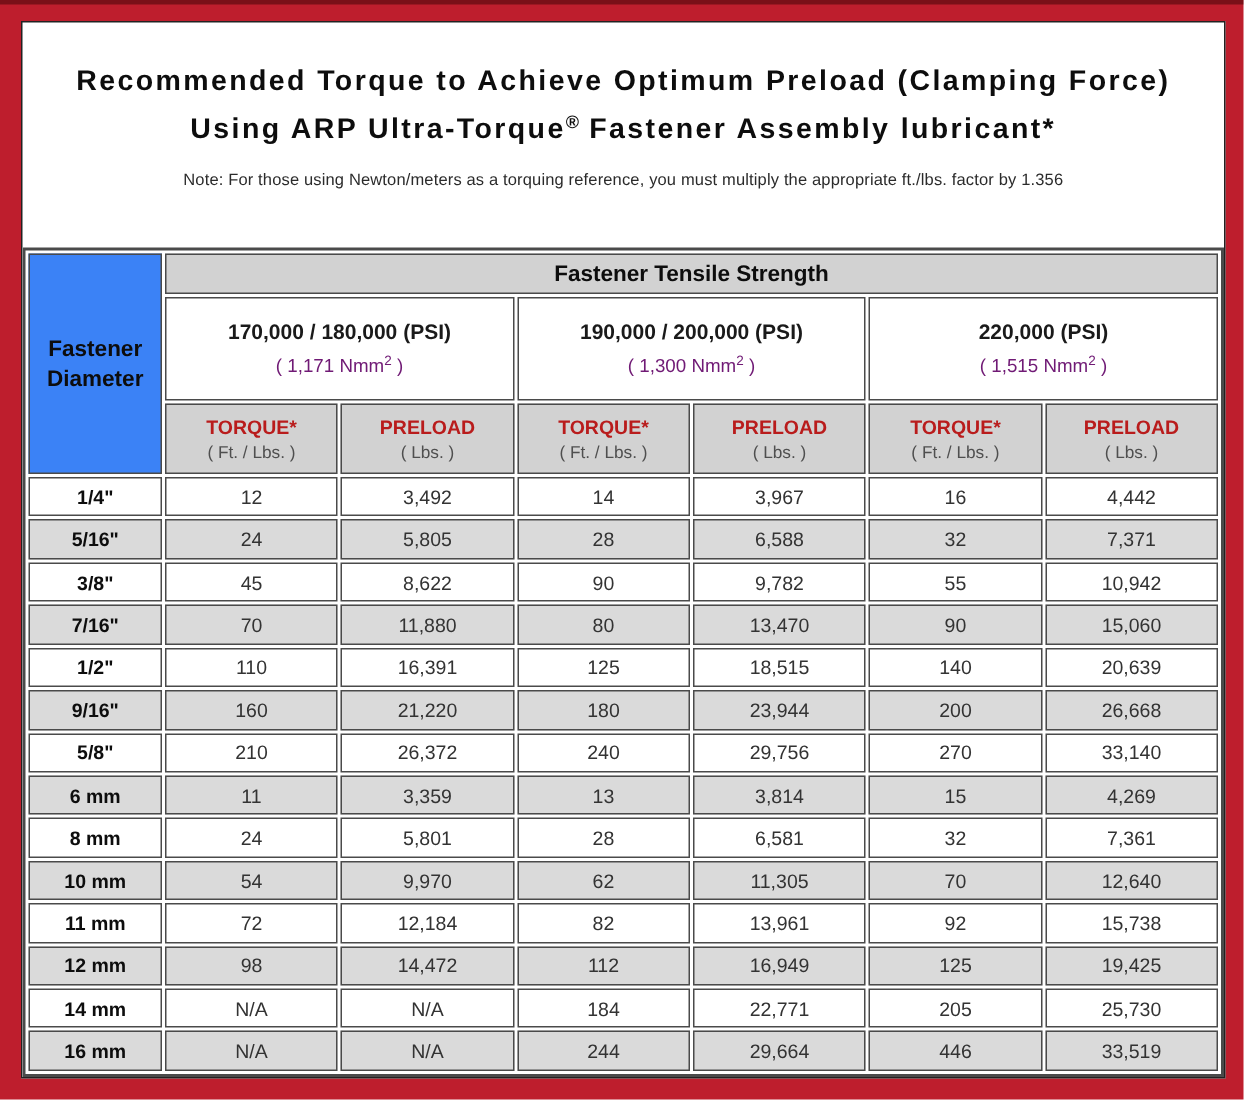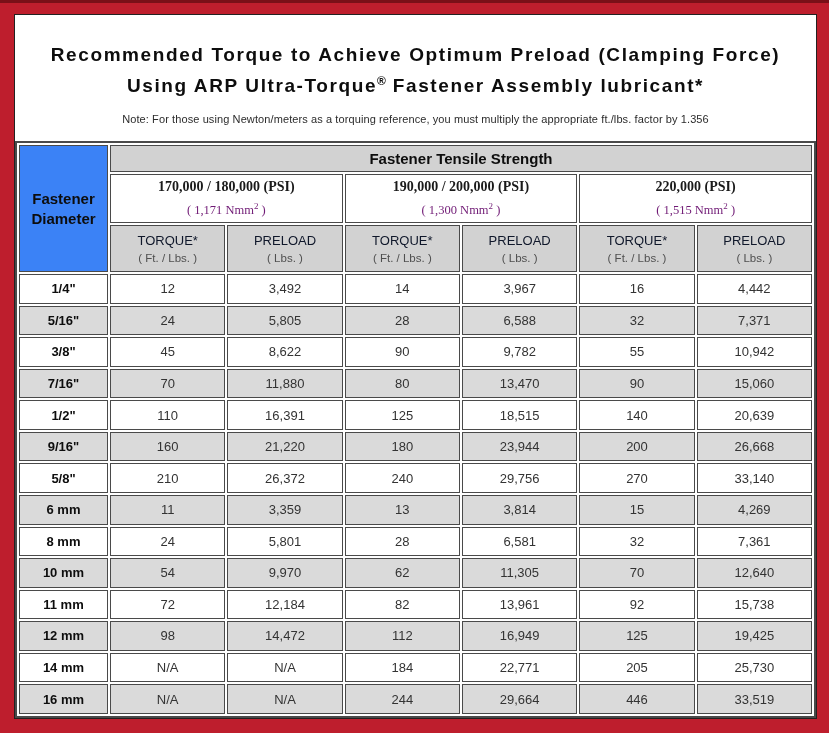--- a/index.html
+++ b/index.html
@@ -19,21 +19,21 @@
   }
   .frame {
     position: absolute;
     top: 14px; left: 14px; right: 12px; bottom: 14px;
     background: #ffffff;
     border: 1px solid #222222;
     display: flex;
     flex-direction: column;
   }
   .title-area {
-    height: 126px;
+    height: 150px;
     flex: 0 0 auto;
     text-align: center;
     padding-top: 26px;
   }
   .title-line {
     font-size: 19px;
     font-weight: bold;
     color: #0d0d0d;
     letter-spacing: 1.6px;
     line-height: 27px;
@@ -65,21 +65,21 @@
   td, th {
     border: 1px solid #4a4a4a;
     text-align: center;
     vertical-align: middle;
     padding: 0;
     overflow: hidden;
   }
   .gray { background: #D2D2D2; margin-left: 16px; }
   .white-bg { background: #ffffff; }
   tr.hdr-tensile { height: 27px; }
-  tr.hdr-psi { height: 49px; font-family: Liberation Serif, serif; }
+  tr.hdr-psi { height: 69px; }
   tr.hdr-units { height: 47px; }
   .corner-cell {
     background: #3b82f6;
     font-weight: bold;
     font-size: 15px;
     color: #0d0d0d;
     line-height: 20px;
   }
   .tensile-cell {
     font-weight: bold;
@@ -91,23 +91,23 @@
     font-size: 14px;
     color: #1a1a1a;
   }
   .psi-sub {
     font-size: 12.5px;
     color: #701a75;
     margin-top: 6px;
   }
   .psi-sub sup { font-size: 9px; }
   .unit-label {
-    font-weight: normal;
+    font-weight: bold;
     font-size: 13px;
-    color: #0f172a;
+    color: #b91c1c;
     text-align: center;
   }
   .unit-sub {
     font-size: 11.5px;
     color: #4f4f4f;
     margin-top: 4px;
   }
   tbody td {
     font-size: 13px;
     color: #333333;

